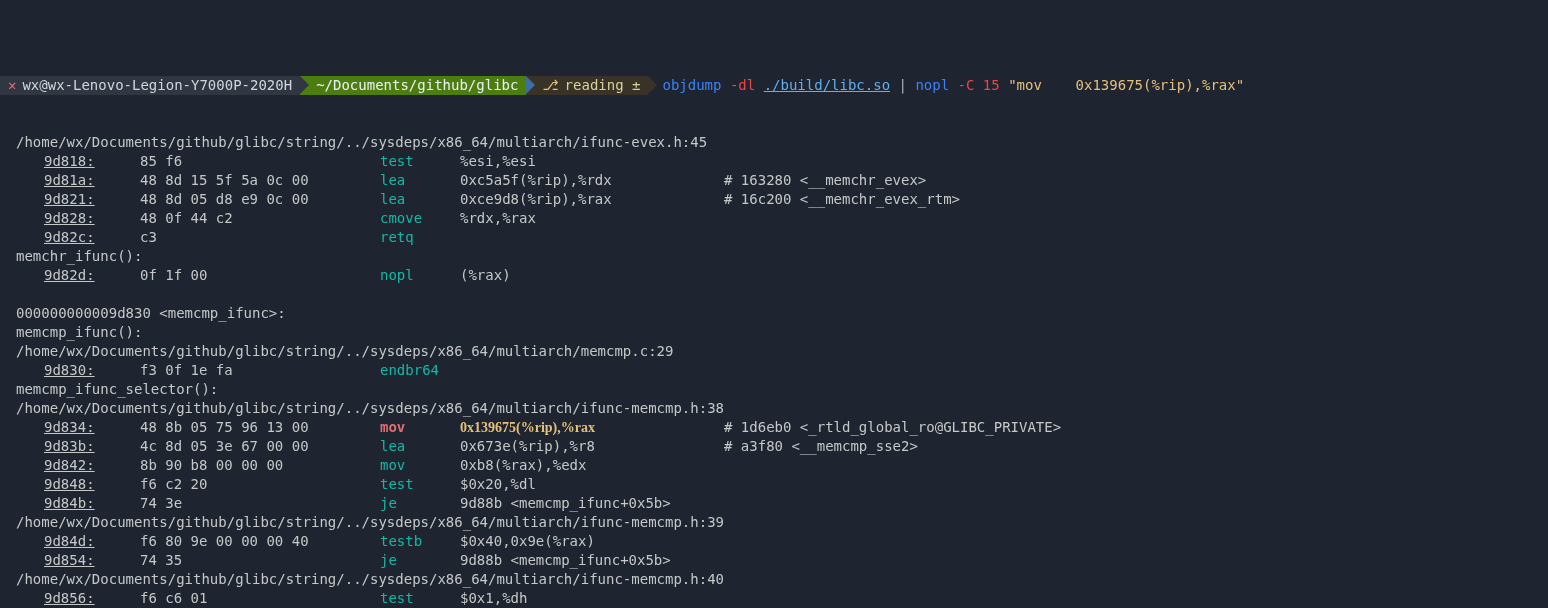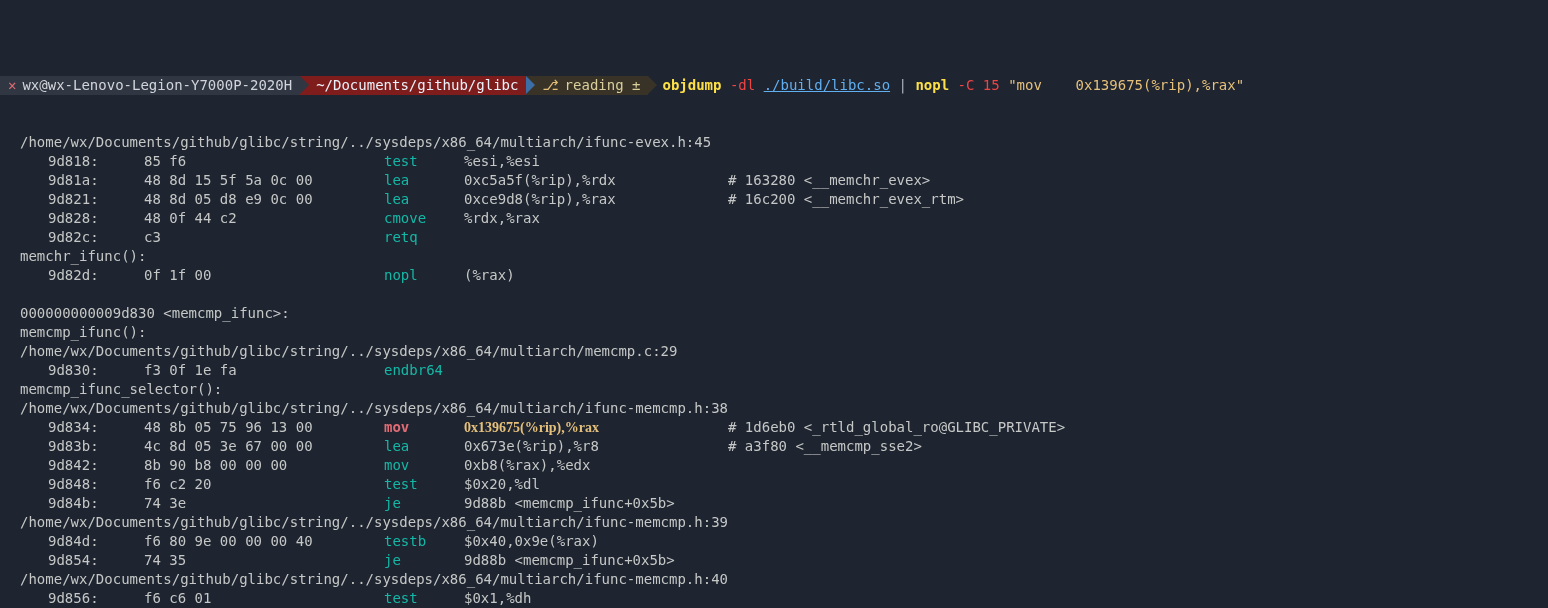--- a/index.html
+++ b/index.html
@@ -33,40 +33,40 @@
     right: -9px;
     top: 0;
     width: 0;
     height: 0;
     border-top: 9.5px solid transparent;
     border-bottom: 9.5px solid transparent;
     z-index: 2;
   }
   .seg-host { background:#303642; color:#d1d5db; }
   .seg-host::after { border-left: 9px solid #303642; }
-  .seg-path { background:#7f1d1d; color:#eaf2fb; padding-left:16px;}
+  .seg-path { background:#4d7c0f; color:#eaf2fb; padding-left:16px;}
   .seg-path::after { border-left: 9px solid #3b6ea5; }
   .seg-branch { background:#383326; color:#d9cf9c; padding-left:16px;}
   .seg-branch::after { border-left: 9px solid #383326; }
   .close-x { color:#e06c75; margin-right:6px; font-weight:bold;}
   .branch-icon { color:#e5c07b; margin-right:6px;}
   .cmd { padding-left:14px; }
-  .c-cmd { color:#fde047;font-weight:bold; }
+  .c-cmd { color:#3b82f6; }
   .c-flag { color:#ef4444; }
   .c-path { color:#61afef; text-decoration: underline; }
   .c-pipe { color:#abb2bf; }
   .c-str { color:#e5c07b; }
-  .c-addr { color:#c5c8c6; }
+  .c-addr { color:#c5c8c6;text-decoration:underline; }
   .c-hex { color:#c5c8c6; }
   .c-mnem { color:#14b8a6; }
   .c-op { color:#c5c8c6; }
   .c-com { color:#c5c8c6; }
   .hl-mnem { color:#e06c75; font-weight:bold; }
   .hl-op { color:#e5c07b; font-weight:bold;font-family:Liberation Serif, serif; }
-  .out { padding: 0 0; margin-left: 20px; }
+  .out { padding: 0 16px; }
   .line { height:19px; }
   .col-addr { display:inline-block; width:96px; padding-left:28px;}
   .col-hex  { display:inline-block; width:240px; }
   .col-mnem { display:inline-block; width:80px; }
   .col-op   { display:inline-block; width:264px; }
   .col-com  { display:inline-block; }
 </style>
 </head>
 <body>
 

